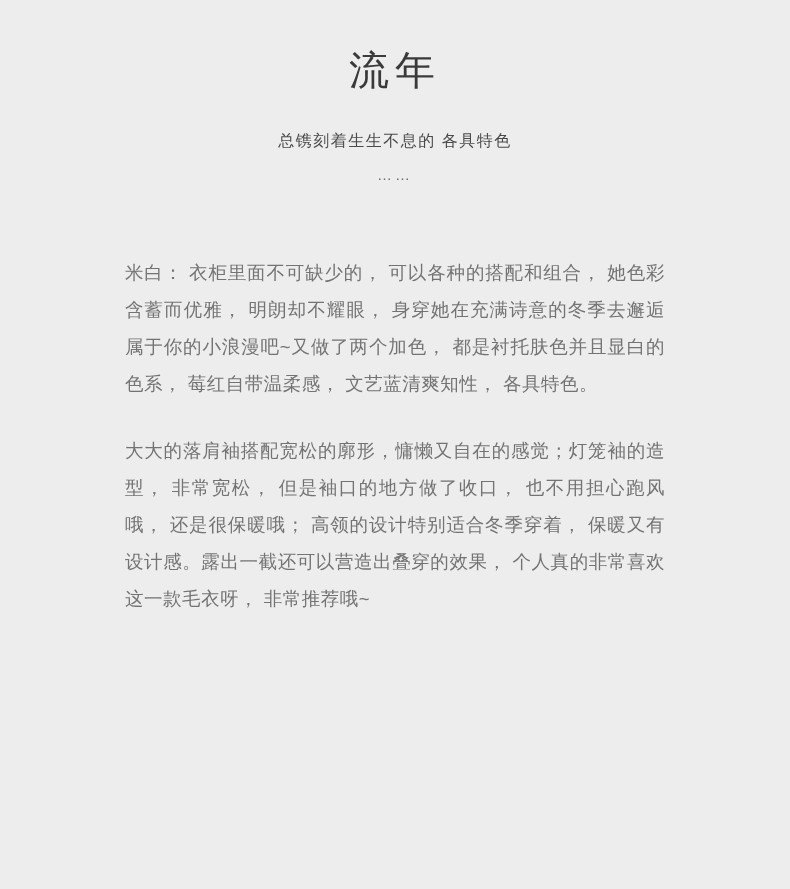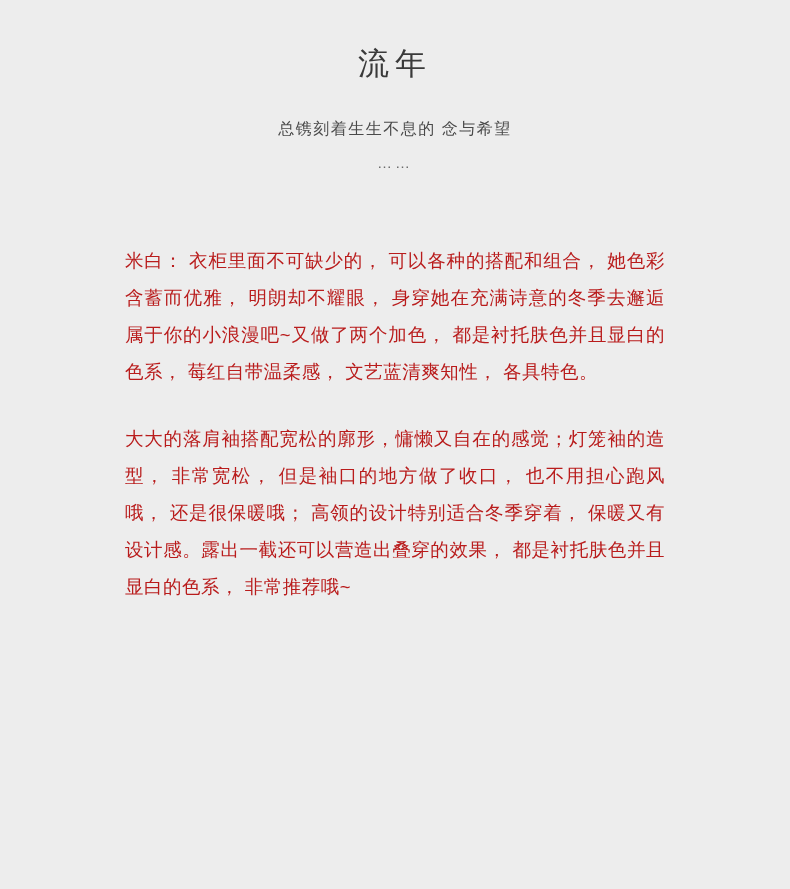--- a/index.html
+++ b/index.html
@@ -16,21 +16,21 @@
   }
   .page {
     width: 790px;
     min-height: 889px;
     box-sizing: border-box;
     padding: 30px 0 40px 0;
     background: #ededed;
   }
   .title {
     text-align: center;
-    font-size: 31px;
+    font-size: 40px;
     font-weight: 400;
     letter-spacing: 6px;
     color: #3a3a3a;
     margin: 14px 0 0 0;
     line-height: 1.3;
   }
   .subtitle-block {
     margin-top: 28px;
     text-align: center;
   }
@@ -46,40 +46,40 @@
     letter-spacing: 3px;
     line-height: 2.3;
   }
   .body-block {
     margin: 62px auto 0 auto;
     width: 540px;
   }
   .para {
     font-size: 18.5px;
     line-height: 2.0;
-    color: #b91c1c;
+    color: #737373;
     letter-spacing: 0.5px;
     text-align: justify;
     text-justify: inter-ideograph;
     margin: 12px 0 30px 0;
   }
   .para:last-child {
     margin-bottom: 0;
   }
 </style>
 </head>
 <body>
 
 <div class="page">
 
   <h1 class="title">流年</h1>
 
   <div class="subtitle-block">
-    <div class="subtitle-line">总镌刻着生生不息的 念与希望</div>
+    <div class="subtitle-line">总镌刻着生生不息的 各具特色</div>
     <div class="subtitle-dots">……</div>
   </div>
 
   <div class="body-block">
     <p class="para">米白： 衣柜里面不可缺少的， 可以各种的搭配和组合， 她色彩含蓄而优雅， 明朗却不耀眼， 身穿她在充满诗意的冬季去邂逅属于你的小浪漫吧~又做了两个加色， 都是衬托肤色并且显白的色系， 莓红自带温柔感， 文艺蓝清爽知性， 各具特色。</p>
-    <p class="para">大大的落肩袖搭配宽松的廓形，慵懒又自在的感觉；灯笼袖的造型， 非常宽松， 但是袖口的地方做了收口， 也不用担心跑风哦， 还是很保暖哦； 高领的设计特别适合冬季穿着， 保暖又有设计感。露出一截还可以营造出叠穿的效果， 都是衬托肤色并且显白的色系， 非常推荐哦~</p>
+    <p class="para">大大的落肩袖搭配宽松的廓形，慵懒又自在的感觉；灯笼袖的造型， 非常宽松， 但是袖口的地方做了收口， 也不用担心跑风哦， 还是很保暖哦； 高领的设计特别适合冬季穿着， 保暖又有设计感。露出一截还可以营造出叠穿的效果， 个人真的非常喜欢这一款毛衣呀， 非常推荐哦~</p>
   </div>
 
 </div>
 
 </body></html>

